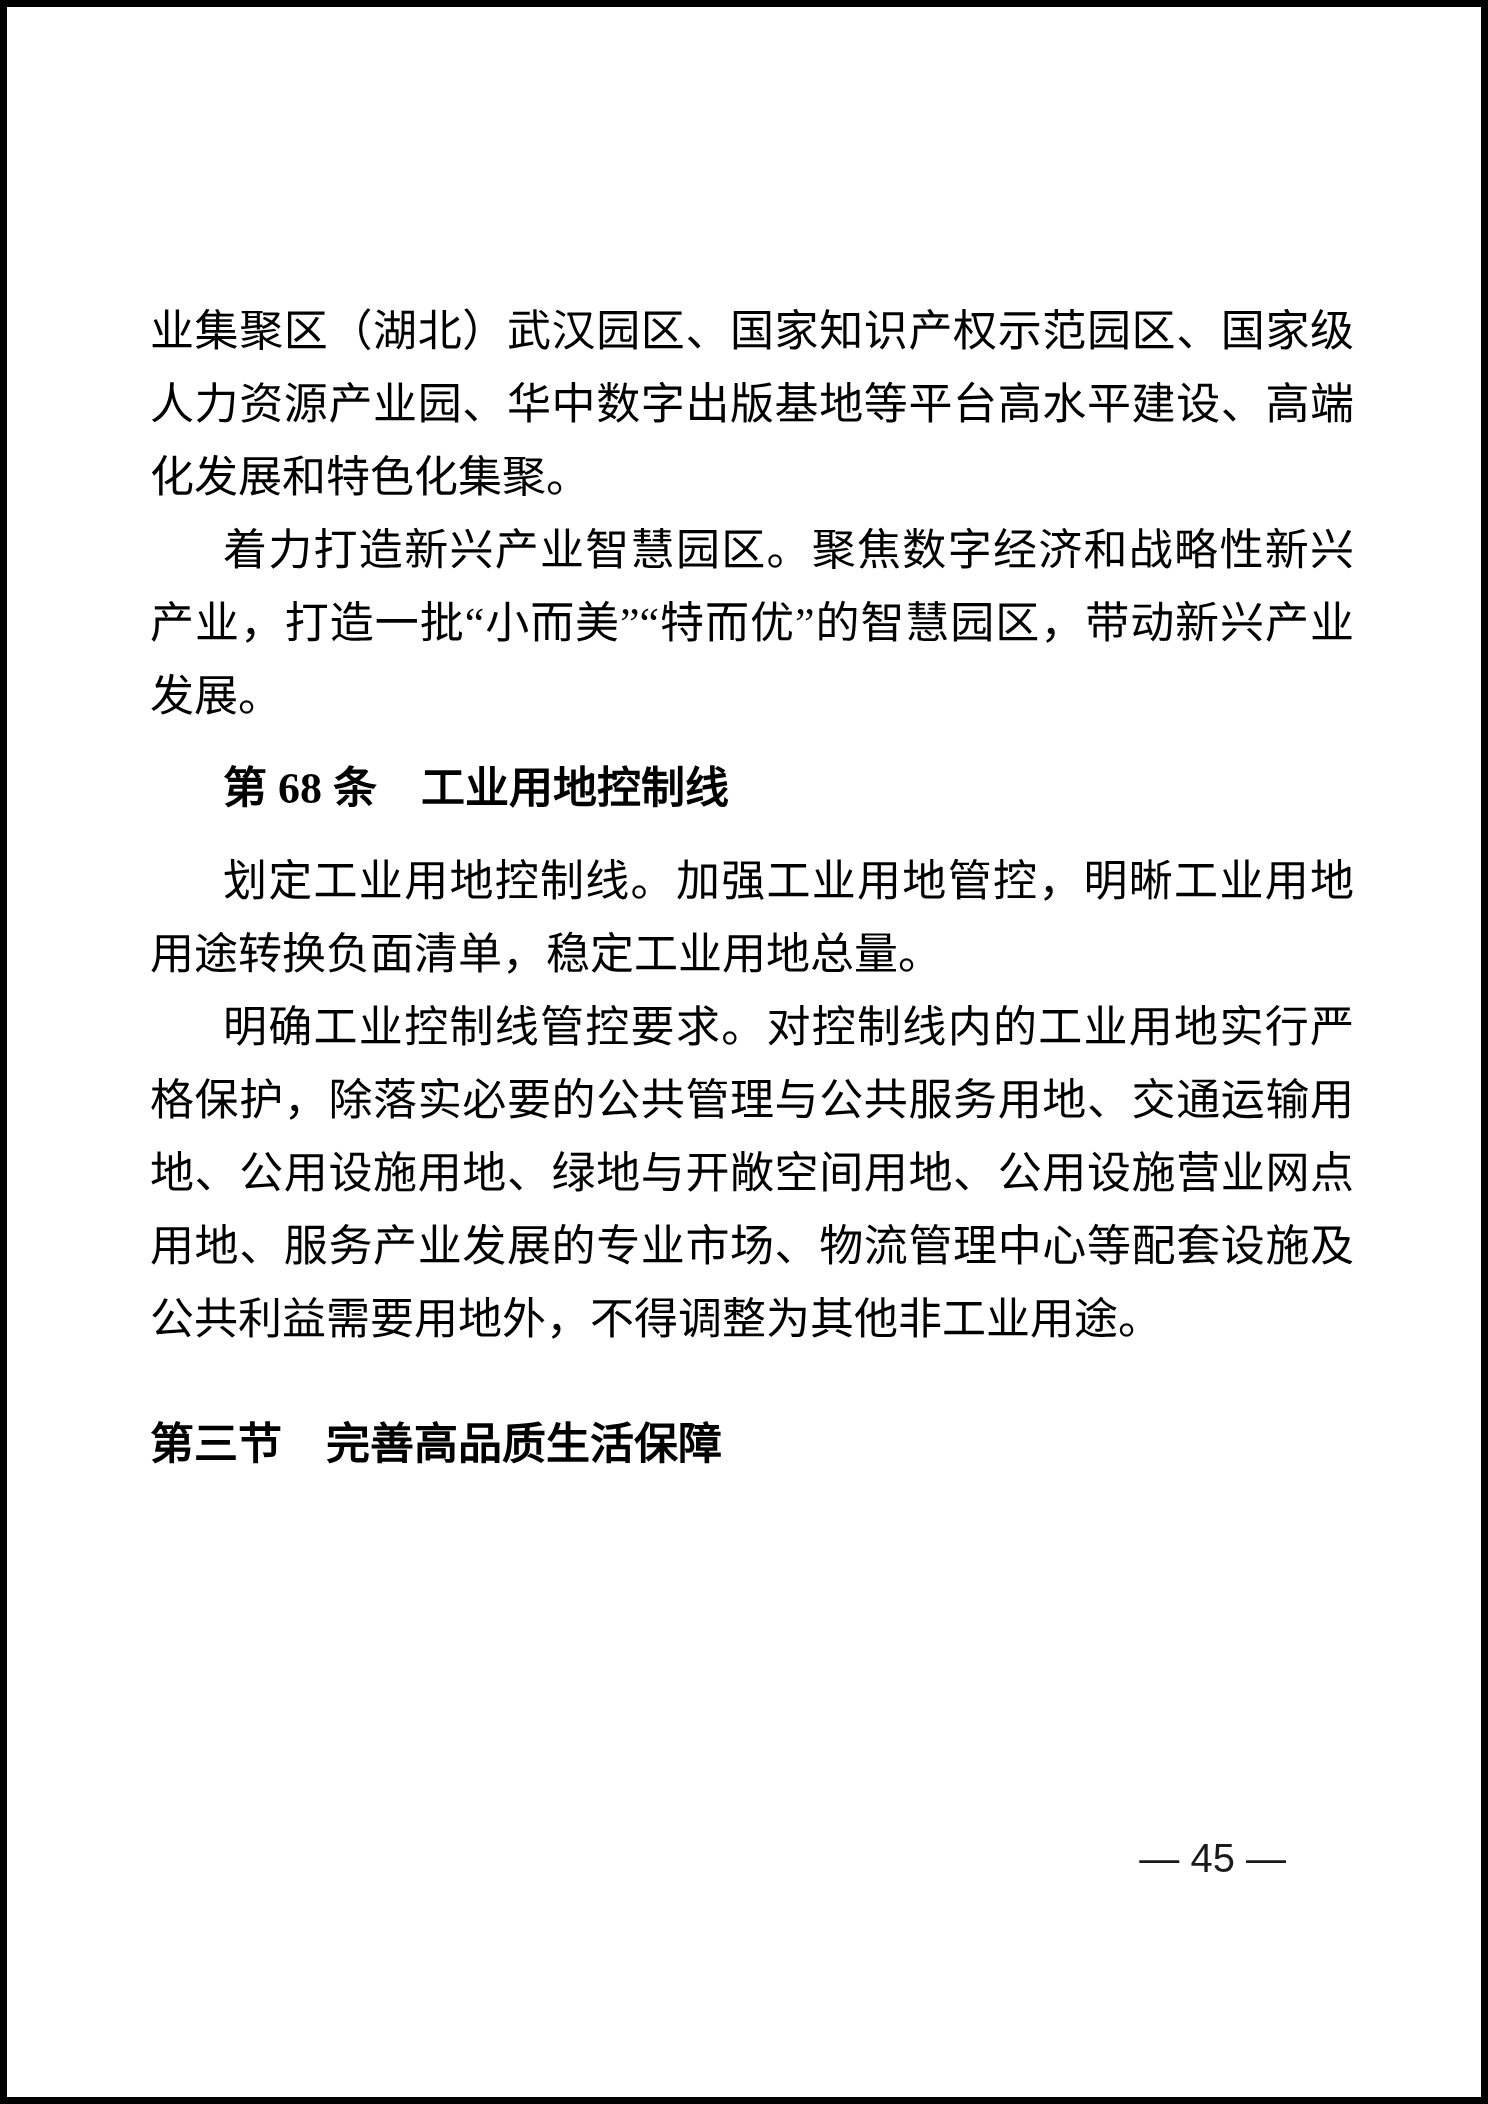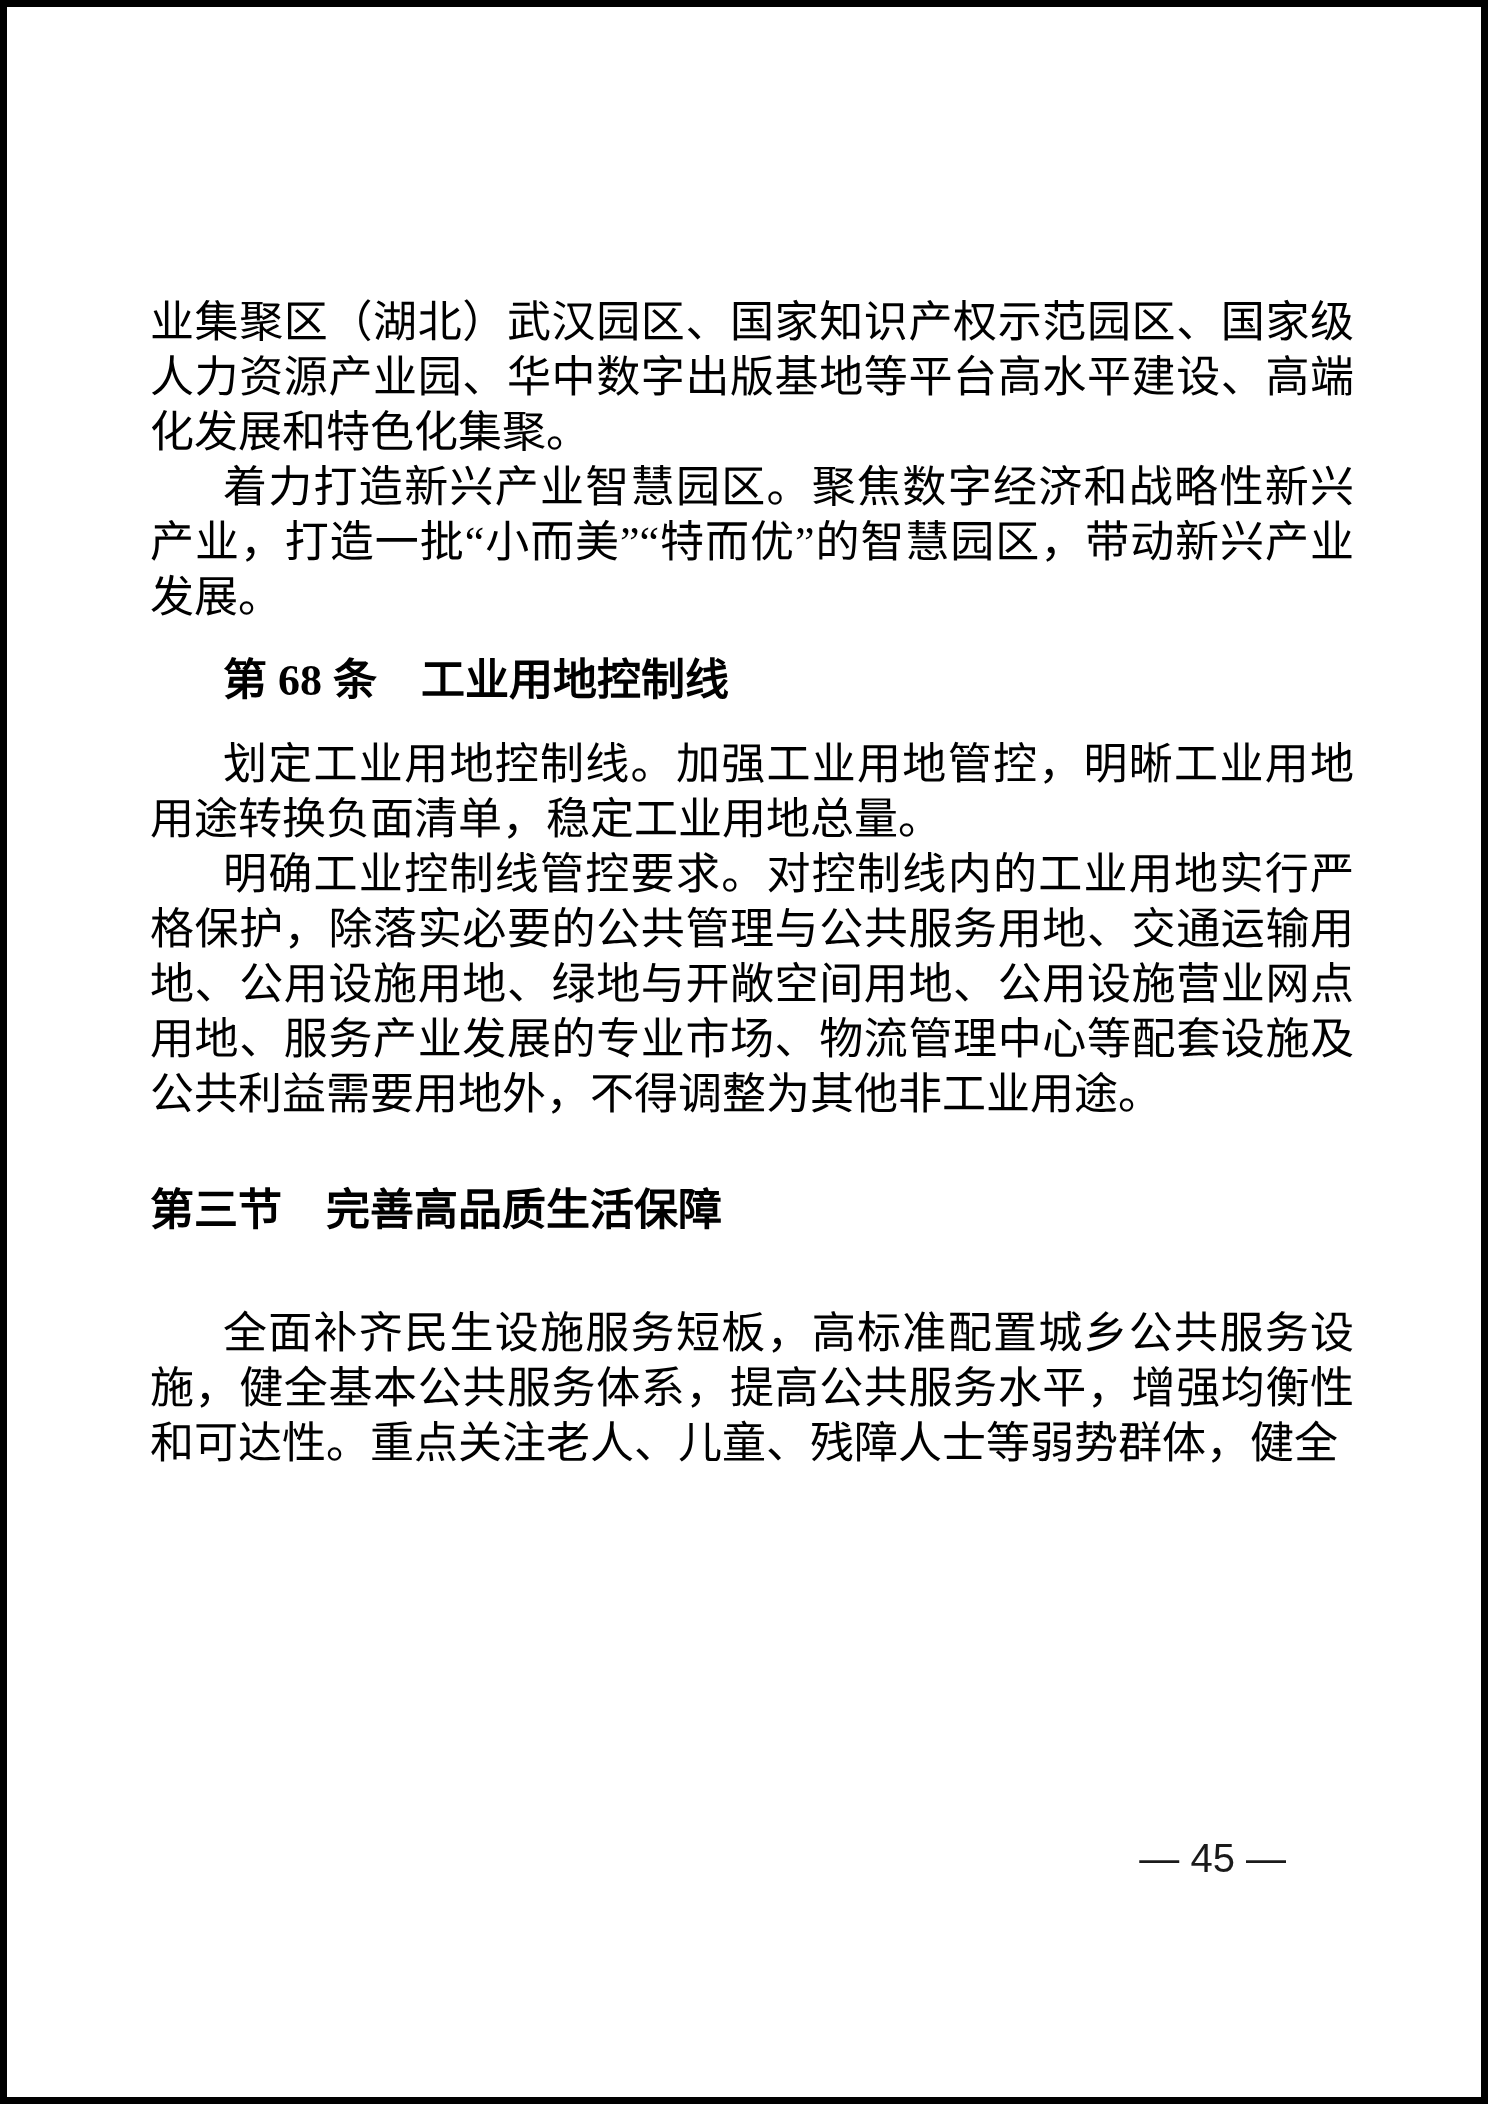--- a/index.html
+++ b/index.html
@@ -20,21 +20,21 @@
   }
   .content {
     position: absolute;
     left: 143px;
     top: 288px;
     width: 1204px;
   }
   .body-para {
     margin: 0;
     font-size: 44px;
-    line-height: 55px;
+    line-height: 73px;
     text-align: justify;
     text-justify: inter-ideograph;
     text-indent: 73px;
     letter-spacing: 0px;
   }
   .body-para.no-indent {
     text-indent: 0;
   }
   .article-heading {
     font-family: Liberation Serif, serif;
@@ -70,16 +70,15 @@
 <body>
 
 <div class="page">
   <div class="content">
     <p class="body-para no-indent">业集聚区（湖北）武汉园区、国家知识产权示范园区、国家级人力资源产业园、华中数字出版基地等平台高水平建设、高端化发展和特色化集聚。</p>
     <p class="body-para">着力打造新兴产业智慧园区。聚焦数字经济和战略性新兴产业，打造一批“小而美”“特而优”的智慧园区，带动新兴产业发展。</p>
     <h3 class="article-heading">第 68 条　工业用地控制线</h3>
     <p class="body-para">划定工业用地控制线。加强工业用地管控，明晰工业用地用途转换负面清单，稳定工业用地总量。</p>
     <p class="body-para">明确工业控制线管控要求。对控制线内的工业用地实行严格保护，除落实必要的公共管理与公共服务用地、交通运输用地、公用设施用地、绿地与开敞空间用地、公用设施营业网点用地、服务产业发展的专业市场、物流管理中心等配套设施及公共利益需要用地外，不得调整为其他非工业用途。</p>
     <h2 class="section-heading">第三节　完善高品质生活保障</h2>
-    <p class="body-para">全面补齐民生设施服务短板，高标准配置城乡公共服务设施，健全基本公共服务体系，提高公共服务水平，增强均衡性和可达性。重点关注老人、儿童、残障人士等弱势群体，健全</p>
   </div>
   <div class="page-number">— 45 —</div>
 </div>
 
 </body></html>

